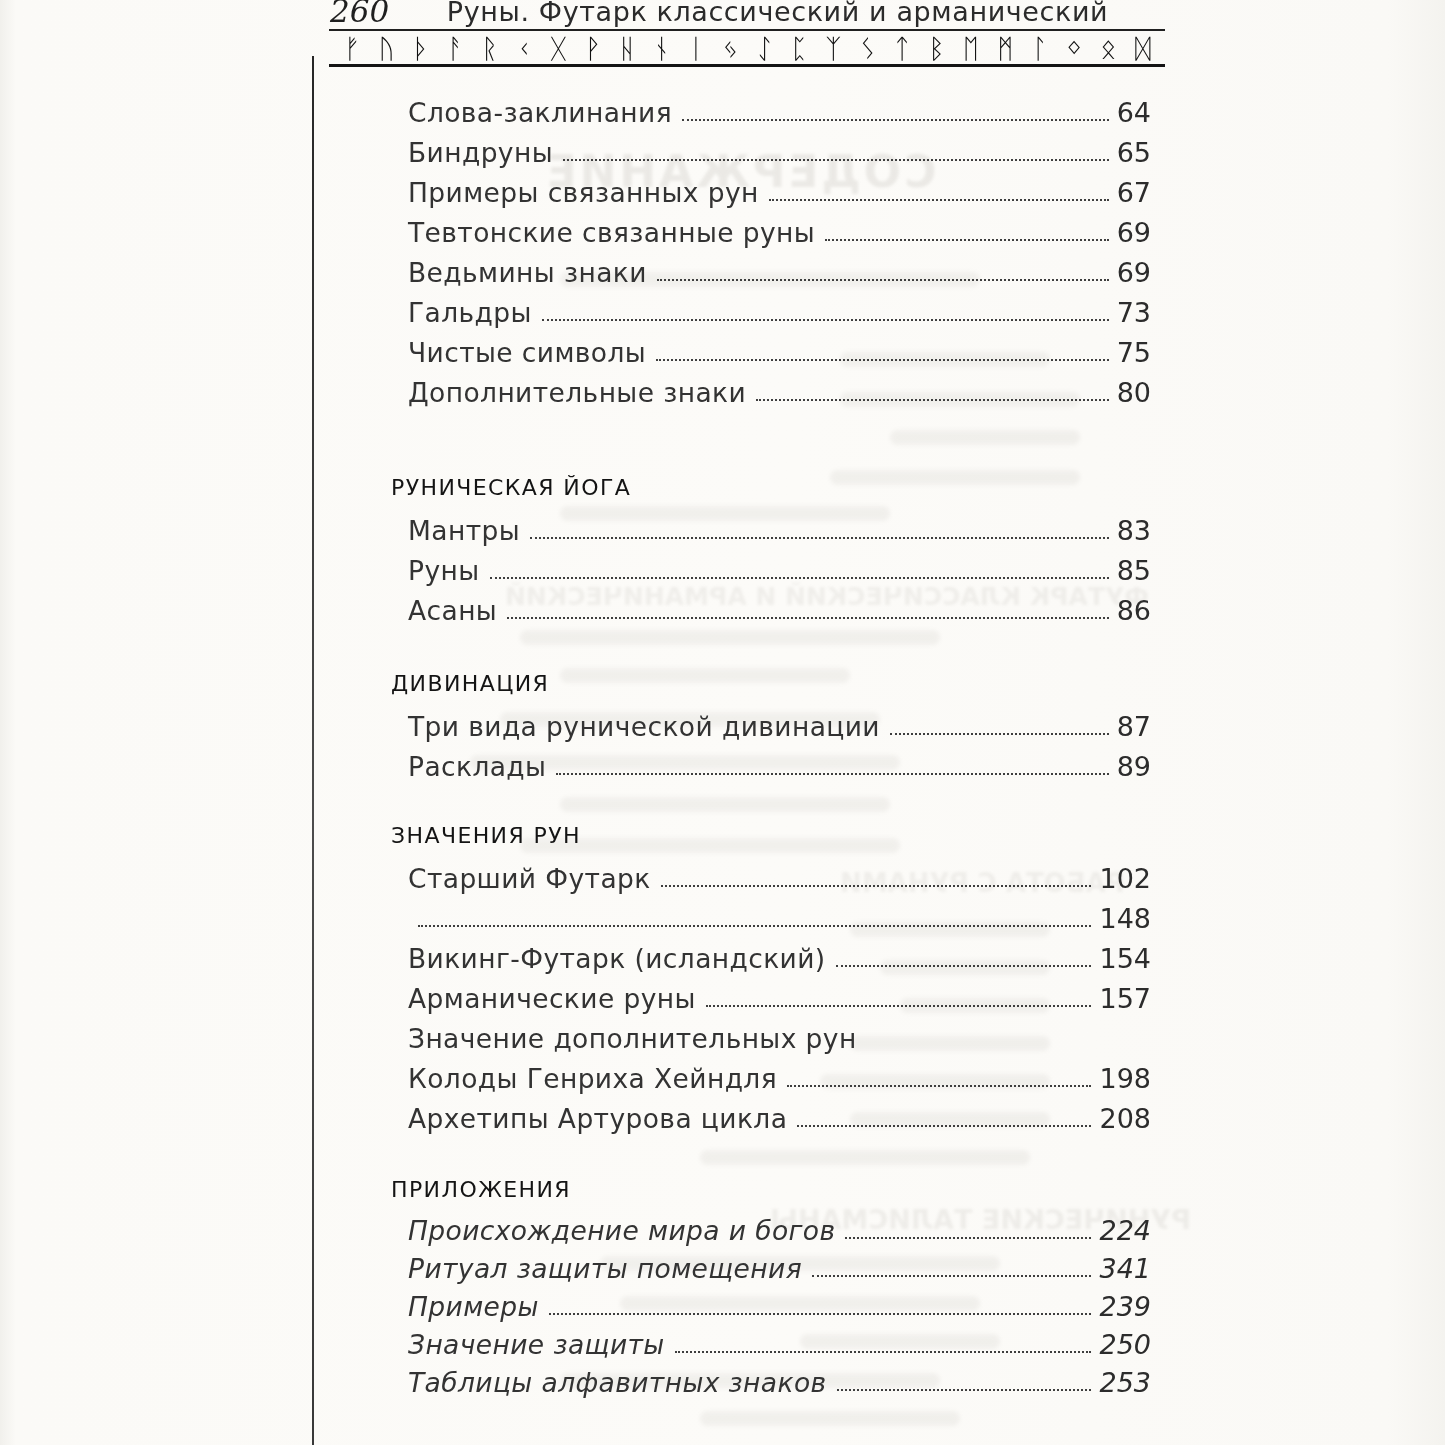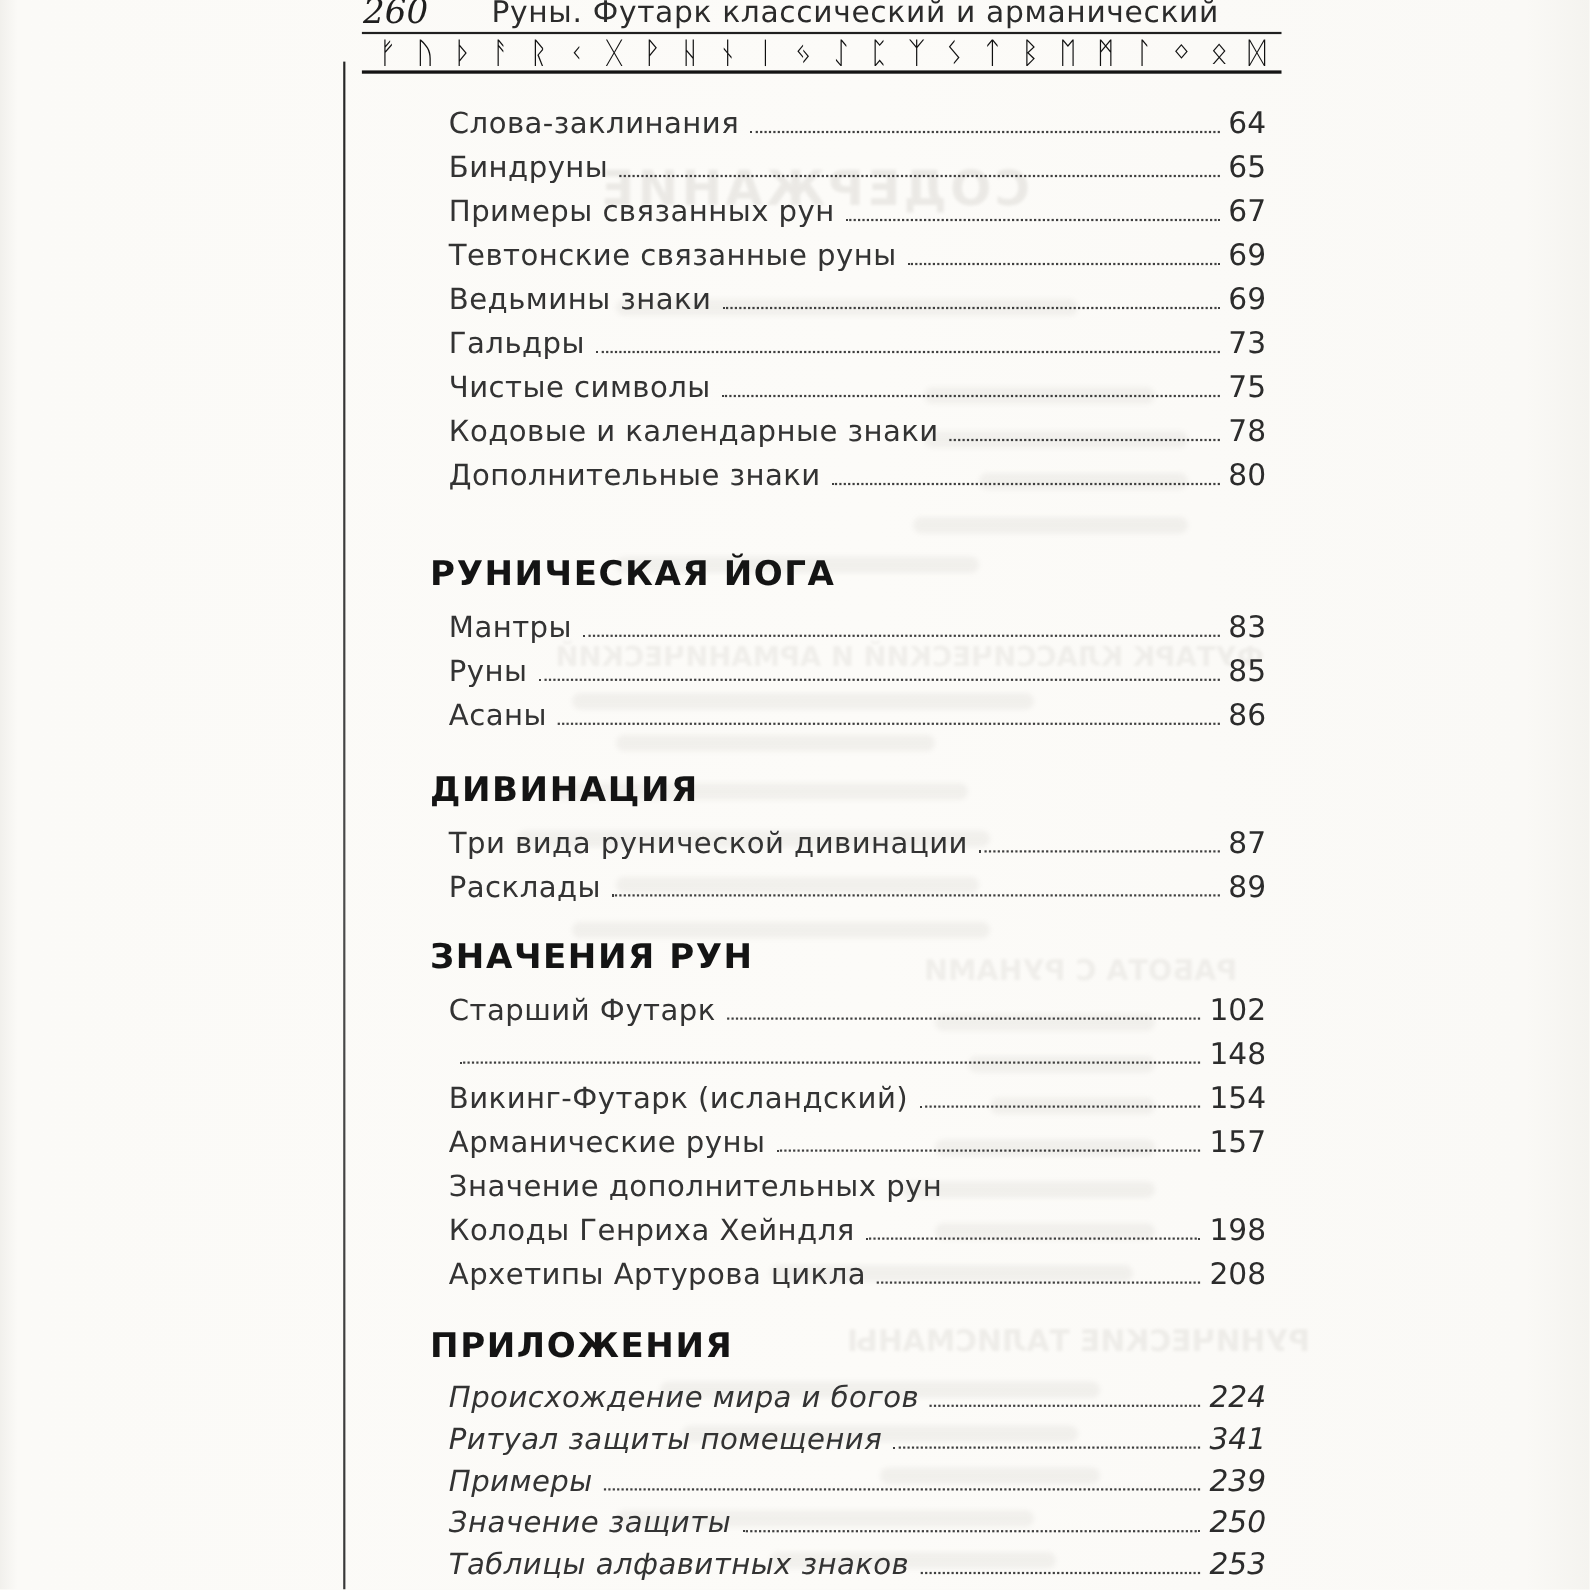--- a/index.html
+++ b/index.html
@@ -56,21 +56,21 @@
   
   .toc{position:absolute;left:391px;top:88px;width:760px;}
   .toc-section{margin:0;}
   .sec-1{margin-top:48px;}
   .sec-2{margin-top:26px;}
   .sec-3{margin-top:22px;text-align:center;}
   .sec-4{margin-top:24px;text-align:right;}
   .toc-heading{
     margin:0 0 6px 0;padding:0;height:44px;
     display:flex;align-items:flex-end;
-    font-size:31px;font-weight:bold;letter-spacing:1.4px;color:#141414;
+    font-size:22px;font-weight:normal;letter-spacing:1.4px;color:#141414;
     white-space:nowrap;
   }
   .toc-row{height:40px;display:flex;align-items:flex-end;padding-left:17px;}
   .sec-4 .toc-row{height:38px;font-style:italic;}
   .toc-label{font-size:26.5px;letter-spacing:.4px;color:#333;white-space:nowrap;}
   .dots{flex:1;min-width:18px;border-bottom:2.7px dotted #3e3e3e;margin:0 8px 7px 10px;}
   .toc-page{font-size:27px;color:#2c2c2c;white-space:nowrap;}
 </style>
 </head>
 <body>
@@ -175,25 +175,20 @@
           <span class="toc-label">Гальдры</span>
           <span class="dots"></span>
           <span class="toc-page">73</span>
         </div>
         <div class="toc-row">
           <span class="toc-label">Чистые символы</span>
           <span class="dots"></span>
           <span class="toc-page">75</span>
         </div>
         <div class="toc-row">
-          <span class="toc-label">Кодовые и календарные знаки</span>
-          <span class="dots"></span>
-          <span class="toc-page">78</span>
-        </div>
-        <div class="toc-row">
           <span class="toc-label">Дополнительные знаки</span>
           <span class="dots"></span>
           <span class="toc-page">80</span>
         </div>
       </section>
       <section class="toc-section sec-1">
         <h2 class="toc-heading">РУНИЧЕСКАЯ ЙОГА</h2>
         <div class="toc-row">
           <span class="toc-label">Мантры</span>
           <span class="dots"></span>

